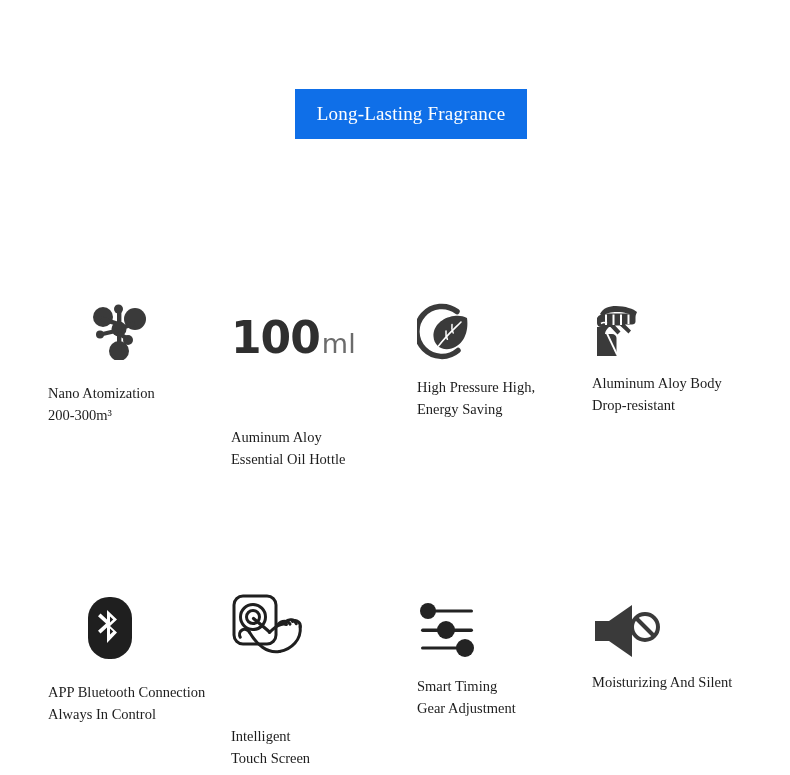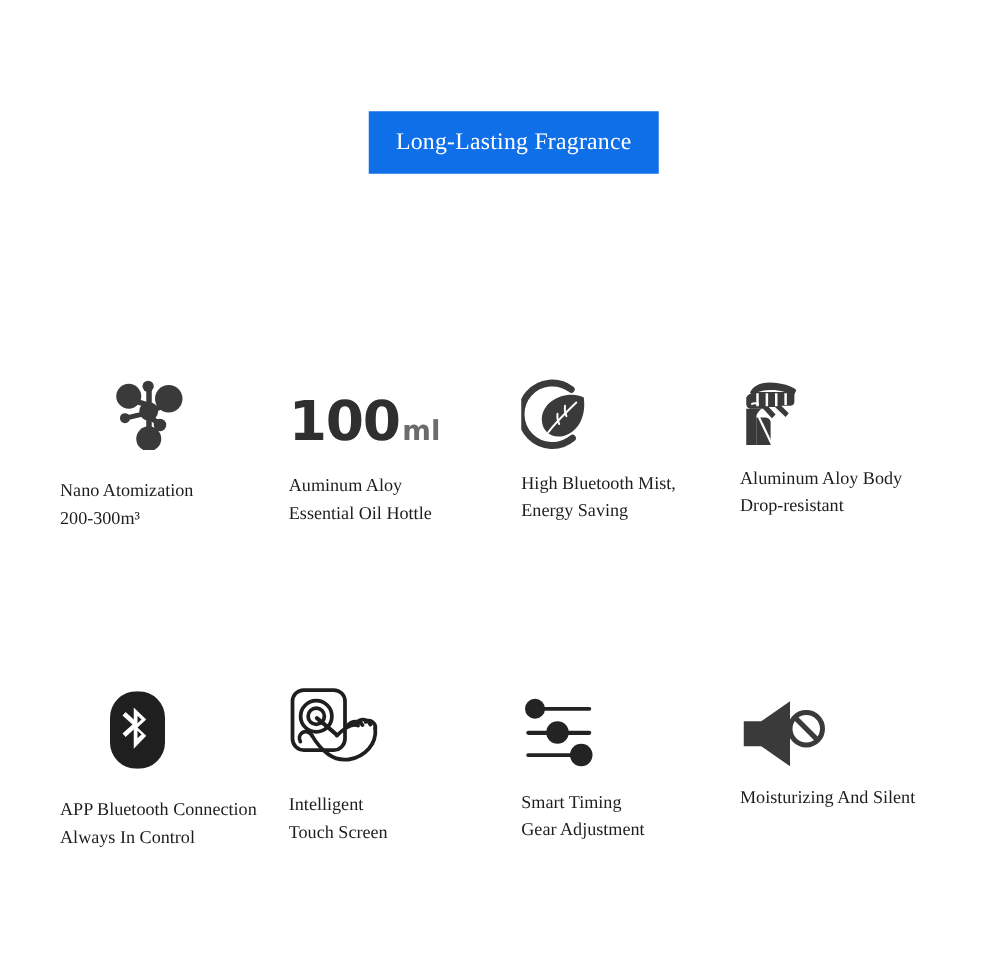--- a/index.html
+++ b/index.html
@@ -61,21 +61,21 @@
     margin-top: 125px;
   }
   .feature {
     box-sizing: border-box;
     display: flex;
     flex-direction: column;
   }
 
   
   .col-1 { width: 218px; padding-left: 48px; }
-  .col-2 { width: 192px; padding-left: 13px; }
+  .col-2 { width: 192px; padding-left: 13px; gap: 48px; }
   .col-3 { width: 182px; padding-left: 7px; }
   .col-4 { width: 198px; padding-left: 0px; }
 
   .icon-box {
     height: 64px;
     display: flex;
     align-items: flex-end;
   }
   .icon-box.indent-1 { padding-left: 40px; }
   .icon-box.indent-2 { padding-left: 0px; }
@@ -104,22 +104,22 @@
     font-family: "DejaVu Sans", "Liberation Sans", sans-serif;
   }
   .volume .num {
     font-size: 44px;
     font-weight: 700;
     color: #2f2f2f;
     letter-spacing: -1px;
     line-height: 1;
   }
   .volume .unit {
-    font-size: 22px;
-    font-weight: 700;
+    font-size: 27px;
+    font-weight: 400;
     color: #6b6b6b;
     margin-left: 2px;
     line-height: 1;
   }
 
   svg { display: block; }
 </style>
 </head>
 <body>
 
@@ -179,21 +179,21 @@
               <path d="M40 9.5A25 25 0 1 0 41 48.5" fill="none" stroke="#3a3a3a" stroke-width="5.5" stroke-linecap="round"></path>
               <path d="M50 16c2 14-3.5 27-15.5 30.5C25 49.2 17 43.5 16.5 34.5
                        16 24 25 15.5 37 14c4.5-.6 9-.2 13 2z" fill="#3a3a3a"></path>
               <path d="M44 20C37 27 29 34 21.5 44" fill="none" stroke="#ffffff" stroke-width="1.6" stroke-linecap="round"></path>
               <path d="M35 22.5c-.5 3 0 6 1.2 8.5" fill="none" stroke="#ffffff" stroke-width="1.5" stroke-linecap="round"></path>
               <path d="M29 29c-.4 3 .2 6 1.4 8.3" fill="none" stroke="#ffffff" stroke-width="1.5" stroke-linecap="round"></path>
             </svg>
           </span>
         </div>
         <div class="caption gap-c">
-          <span class="line">High Bluetooth Mist,</span>
+          <span class="line">High Pressure High,</span>
           <span class="line">Energy Saving</span>
         </div>
       </div>
 
       <div class="feature col-4">
         <div class="icon-box indent-4">
           <span>
             <svg width="50" height="60" viewBox="0 0 50 60">
               <path d="M8 14c3-6 9-8 16-8 9 0 18 3 21 6l-2 5c-4-3-11-5-18-5-6 0-11 1-14 4z" fill="#3a3a3a"></path>
               <path d="M5 18c1.5-3 5-4.5 9-4.5h26c2 0 3.5 1.2 3.5 3v5c0 1.8-1.5 3-3.5 3H33l6 6-2.5 3-8.5-8h-5l5.5 6-3 3-7-7.5H9c-2.2 0-4-1.6-4-3.8z" fill="#3a3a3a"></path>

